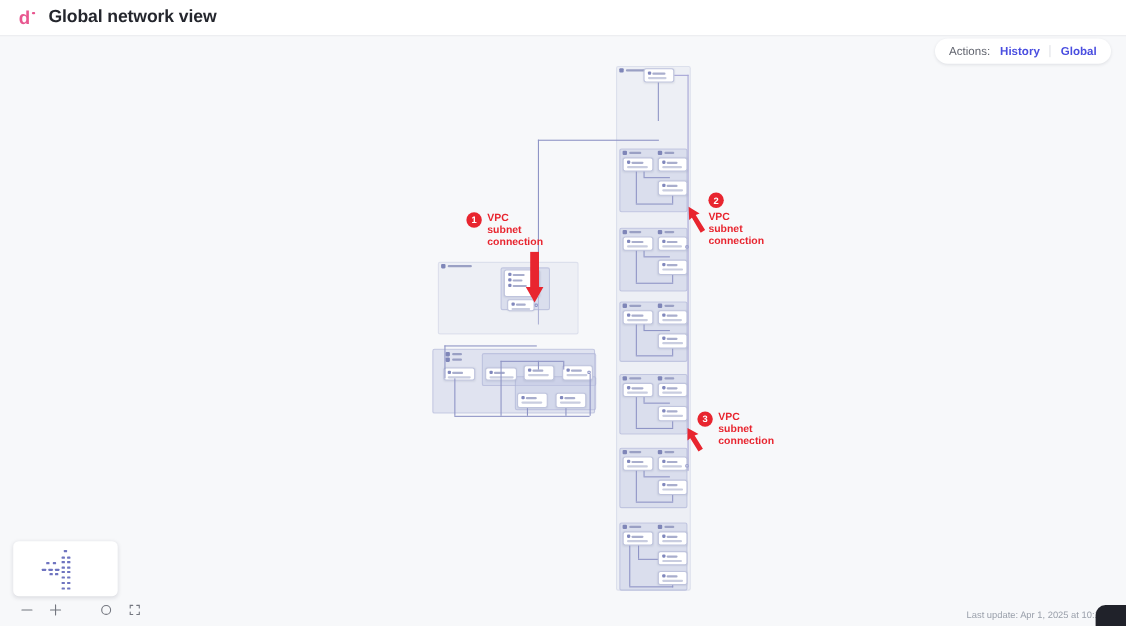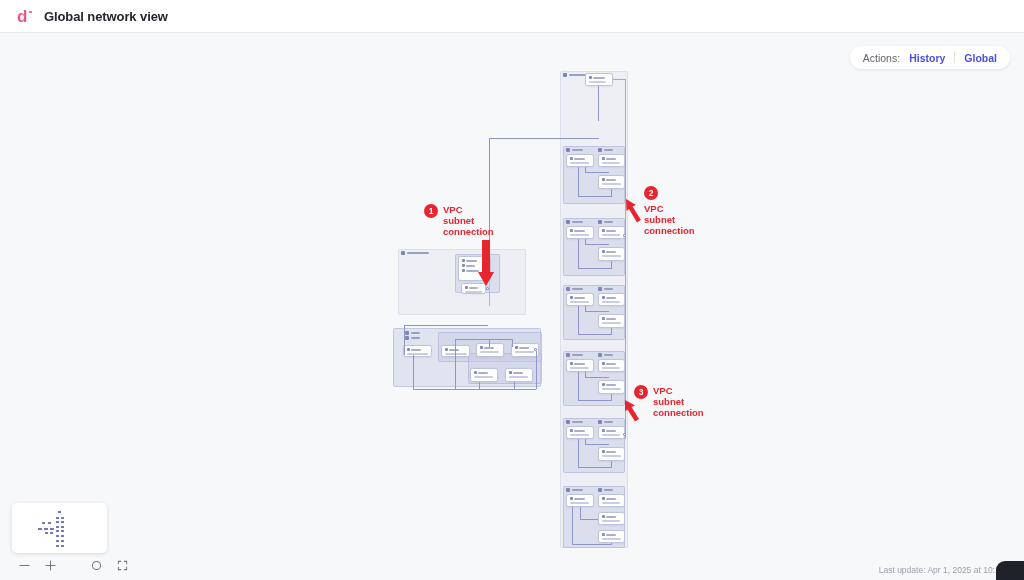--- a/index.html
+++ b/index.html
@@ -29,21 +29,21 @@
     font-size: 17px; font-weight: bold;
     color: #e8568f; line-height: 1;
     letter-spacing: -0.5px;
   }
   .logo .dot {
     position: absolute; right: -5px; top: 3px;
     width: 2.5px; height: 2.5px; border-radius: 50%;
     background: #e8568f;
   }
   .app-title {
-    font-size: 13px; font-weight: bold; color: #24262d;
+    font-size: 16px; font-weight: bold; color: #24262d;
     letter-spacing: -0.1px;
   }
   .nav {
     margin-left: auto; display: flex; align-items: center; gap: 0px;
   }
   .nav-link {
     font-size: 11.5px; color: #3b3e48; padding: 0 12px;
     text-decoration: none; white-space: nowrap;
   }
   .search-box {
@@ -58,21 +58,21 @@
     font-size: 10.5px; color: #333; width: 100%; margin-left: 5px;
     font-family: "Liberation Sans", sans-serif;
   }
   .back-link {
     font-size: 11.5px; color: #4a4ee0; text-decoration: none;
     margin-left: 17px; margin-right: 15px; white-space: nowrap;
   }
 
   
   .canvas {
-    position: absolute; top: 33px; left: 0;
+    position: absolute; top: 22px; left: 0;
     width: 1024px; height: 547px;
     background: #f7f8fa;
     overflow: hidden;
   }
 
   
   .actions-pill {
     position: absolute; top: 13px; right: 14px;
     height: 23px; padding: 0 13px;
     background: #ffffff; border-radius: 12px;

